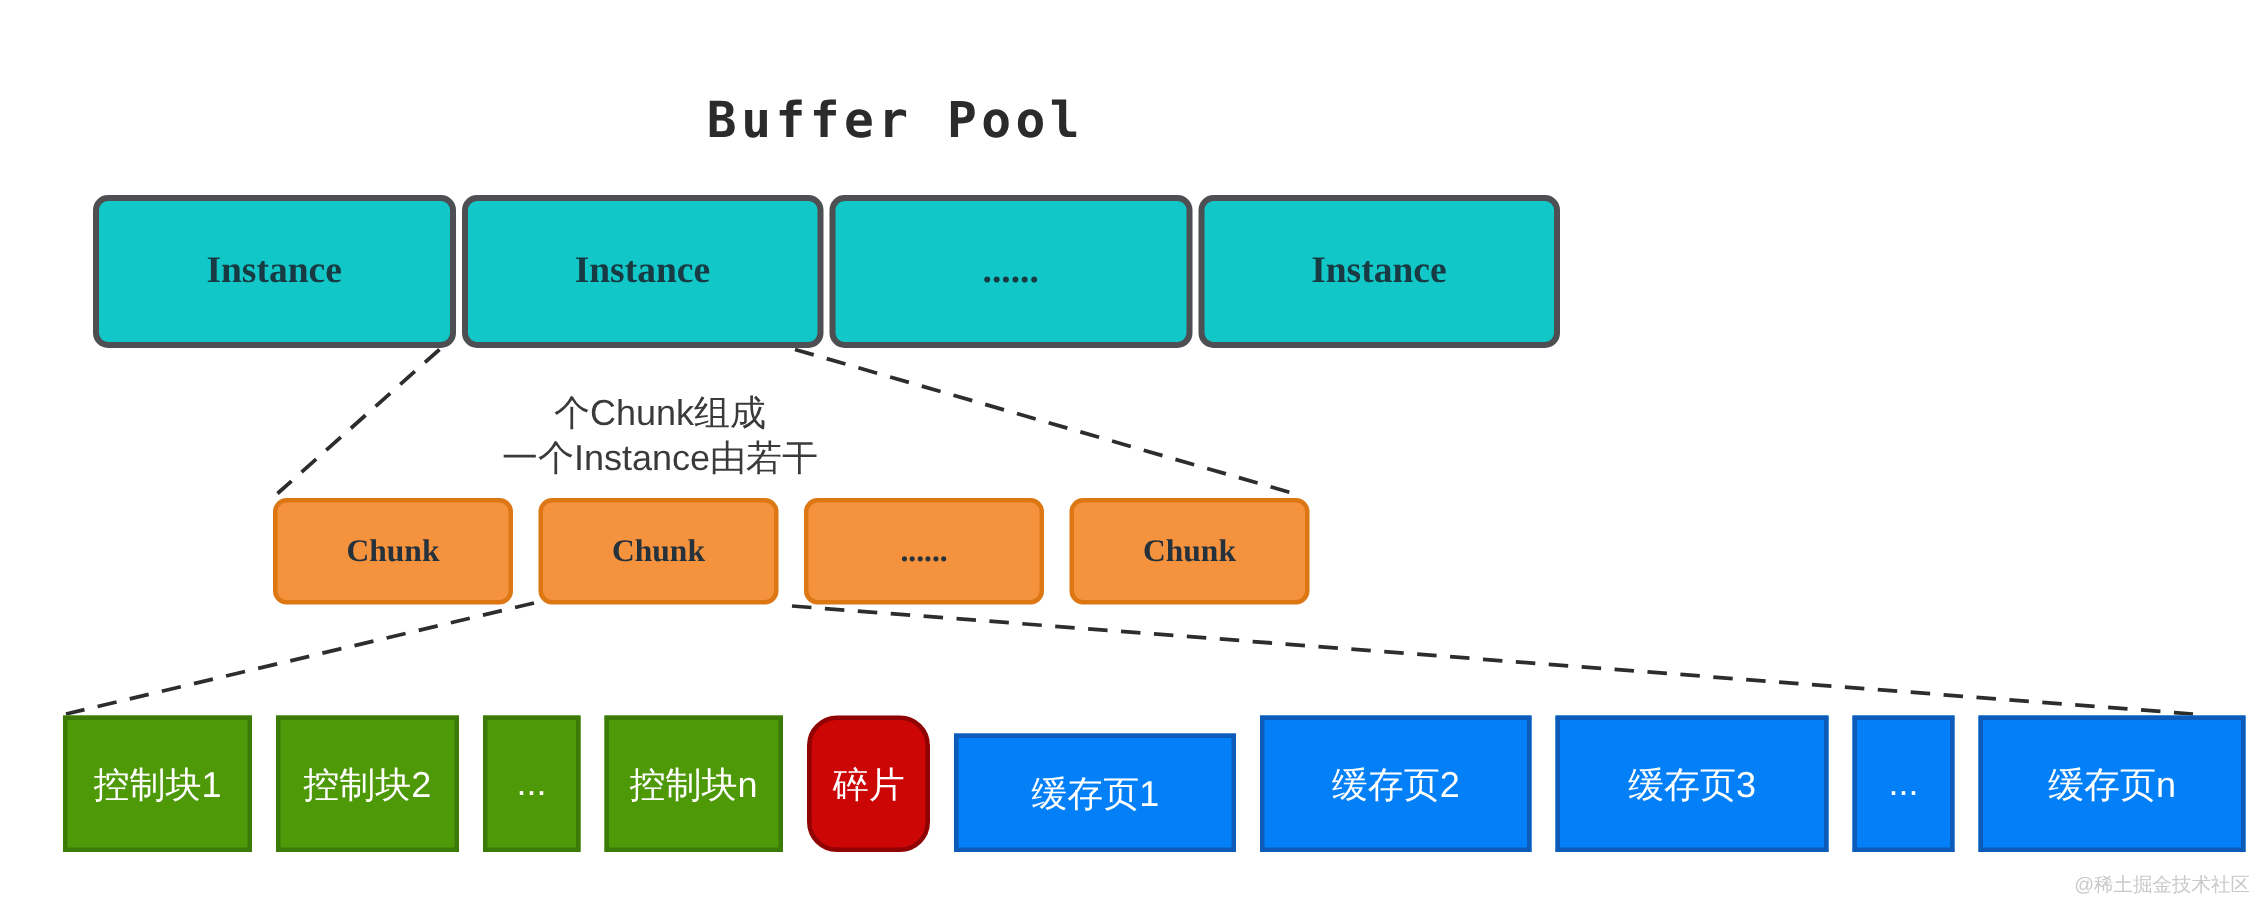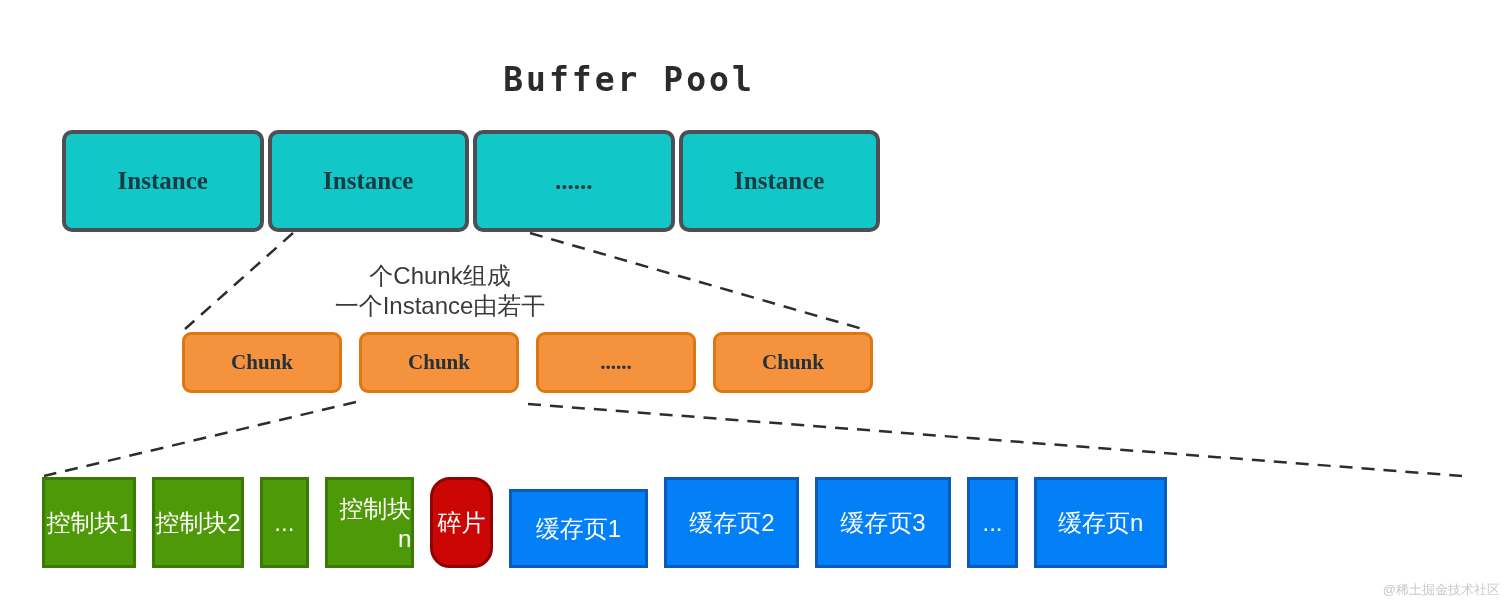--- a/index.html
+++ b/index.html
@@ -26,54 +26,53 @@
   .diagram-title {
     position: absolute;
     left: 0; top: 60px;
     width: 1194px;
     text-align: center;
     font-family: "DejaVu Sans Mono", monospace;
     font-weight: bold;
     font-size: 33px;
     letter-spacing: 3px;
     color: #2b2b2b;
-    margin-left: 32px;
   }
   .row { position: absolute; display: flex; }
   .row .box {
     flex: 1 1 0;
     display: flex;
     align-items: center;
     justify-content: center;
     box-sizing: border-box;
   }
   
-  .row-instances { left: 62px; top: 130px; width: 818px; height: 102px; gap: 4px; text-align: right; }
+  .row-instances { left: 62px; top: 130px; width: 978px; height: 102px; gap: 4px; text-align: right; }
   .row-instances .box {
     background: var(--teal-fill, #12c7c8);
     border: 4px solid var(--dark-border, #4d4f52);
     border-radius: 10px;
     font-family: "Liberation Serif", serif;
     font-weight: bold;
     font-size: 25px;
     color: var(--instance-text, #183a42);
   }
   
-  .row-chunks { left: 182px; top: 332px; width: 691px; height: 61px; gap: 17px; }
+  .row-chunks { left: 182px; top: 332px; width: 691px; height: 71px; gap: 17px; }
   .row-chunks .box {
     background: var(--orange-fill, #f5923e);
     border: 3px solid var(--orange-border, #dd7714);
     border-radius: 9px;
     font-family: "Liberation Serif", serif;
     font-weight: bold;
     font-size: 21px;
     color: #25313b;
   }
   
-  .row-memory { left: 42px; top: 477px; width: 1125px; height: 91px; gap: 16px; text-align: right; }
+  .row-memory { left: 42px; top: 477px; width: 1455px; height: 91px; gap: 16px; }
   .row-memory .box {
     flex: 1 0 0;
     font-size: 24px;
     color: #ffffff;
     border-style: solid;
     border-width: 3px;
   }
   .row-memory .box.control  { background: var(--green-fill, #4e9908); border-color: var(--green-border, #3b7a05); }
   .row-memory .box.fragment { background: var(--red-fill, #cc0505);   border-color: var(--red-border, #8f0303); }
   .row-memory .box.page     { background: var(--blue-fill, #0380f8);  border-color: var(--blue-border, #0c5bb8); }

